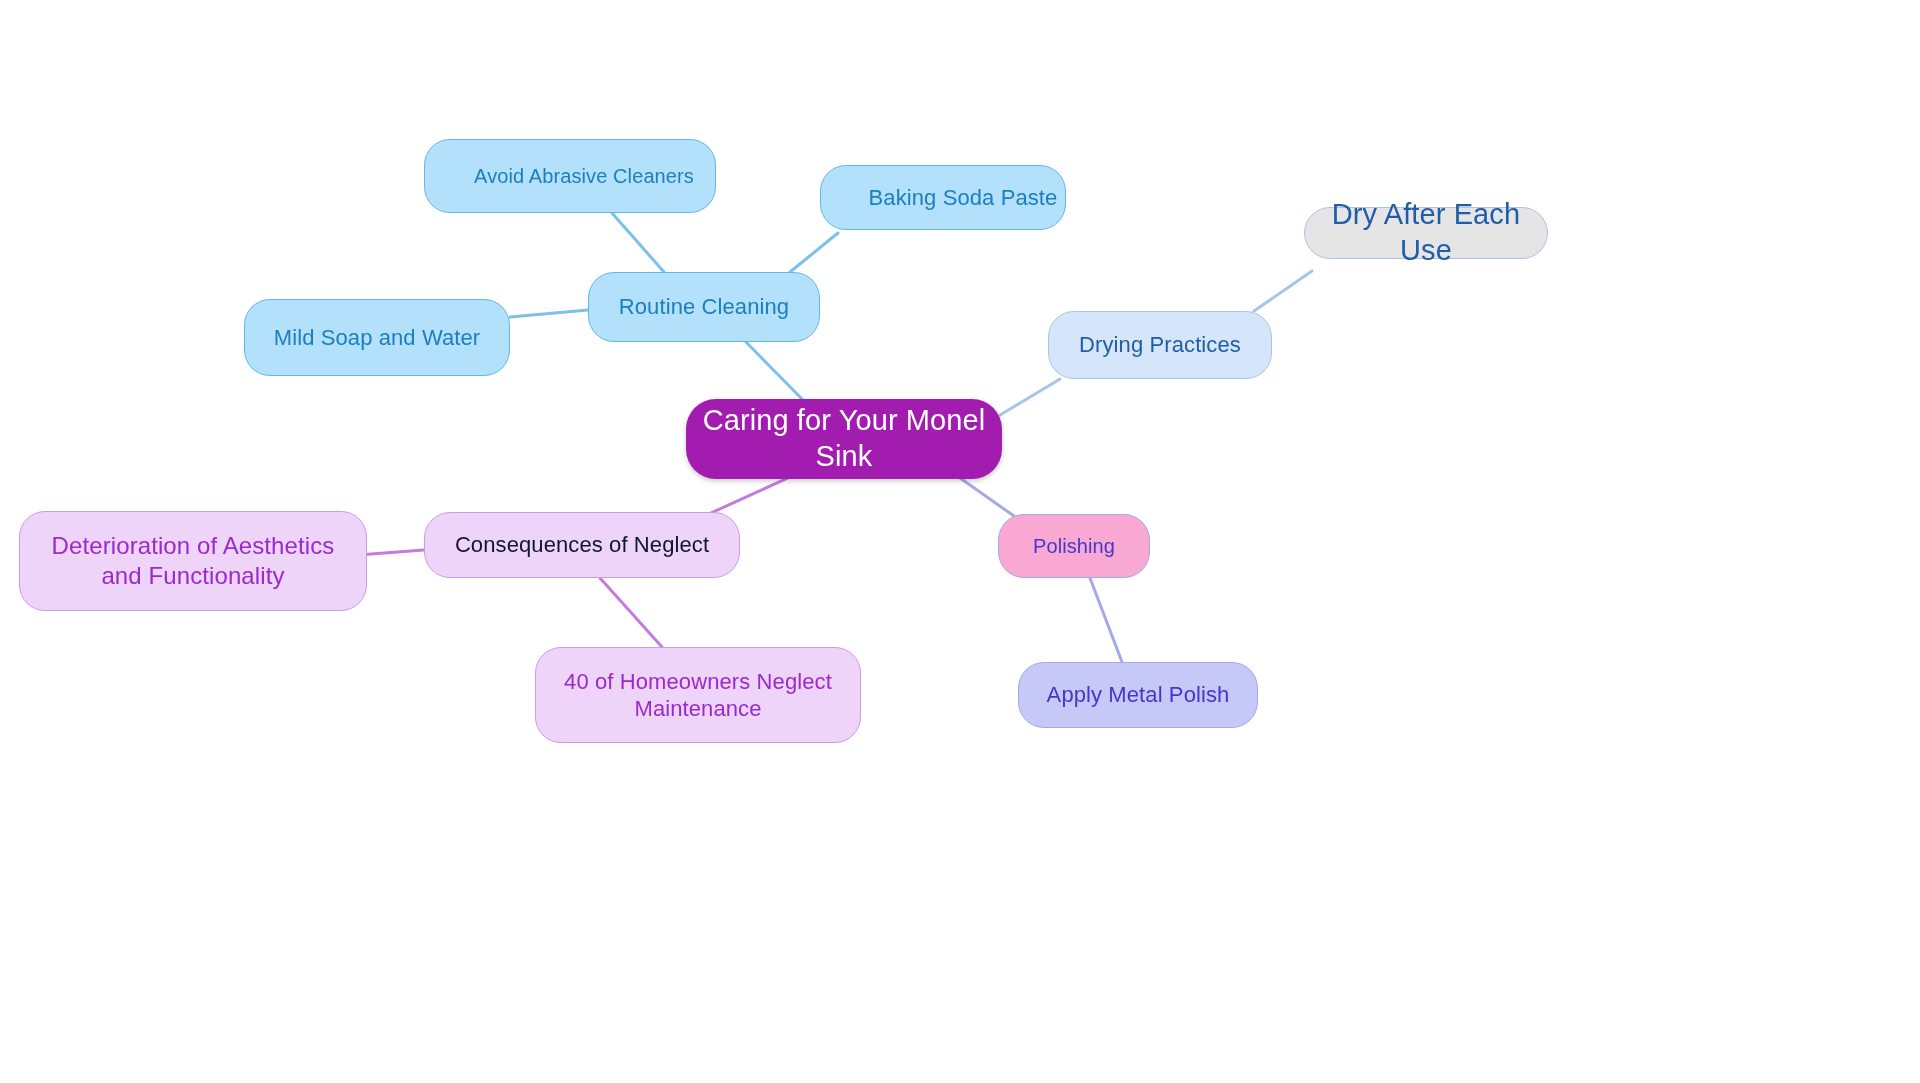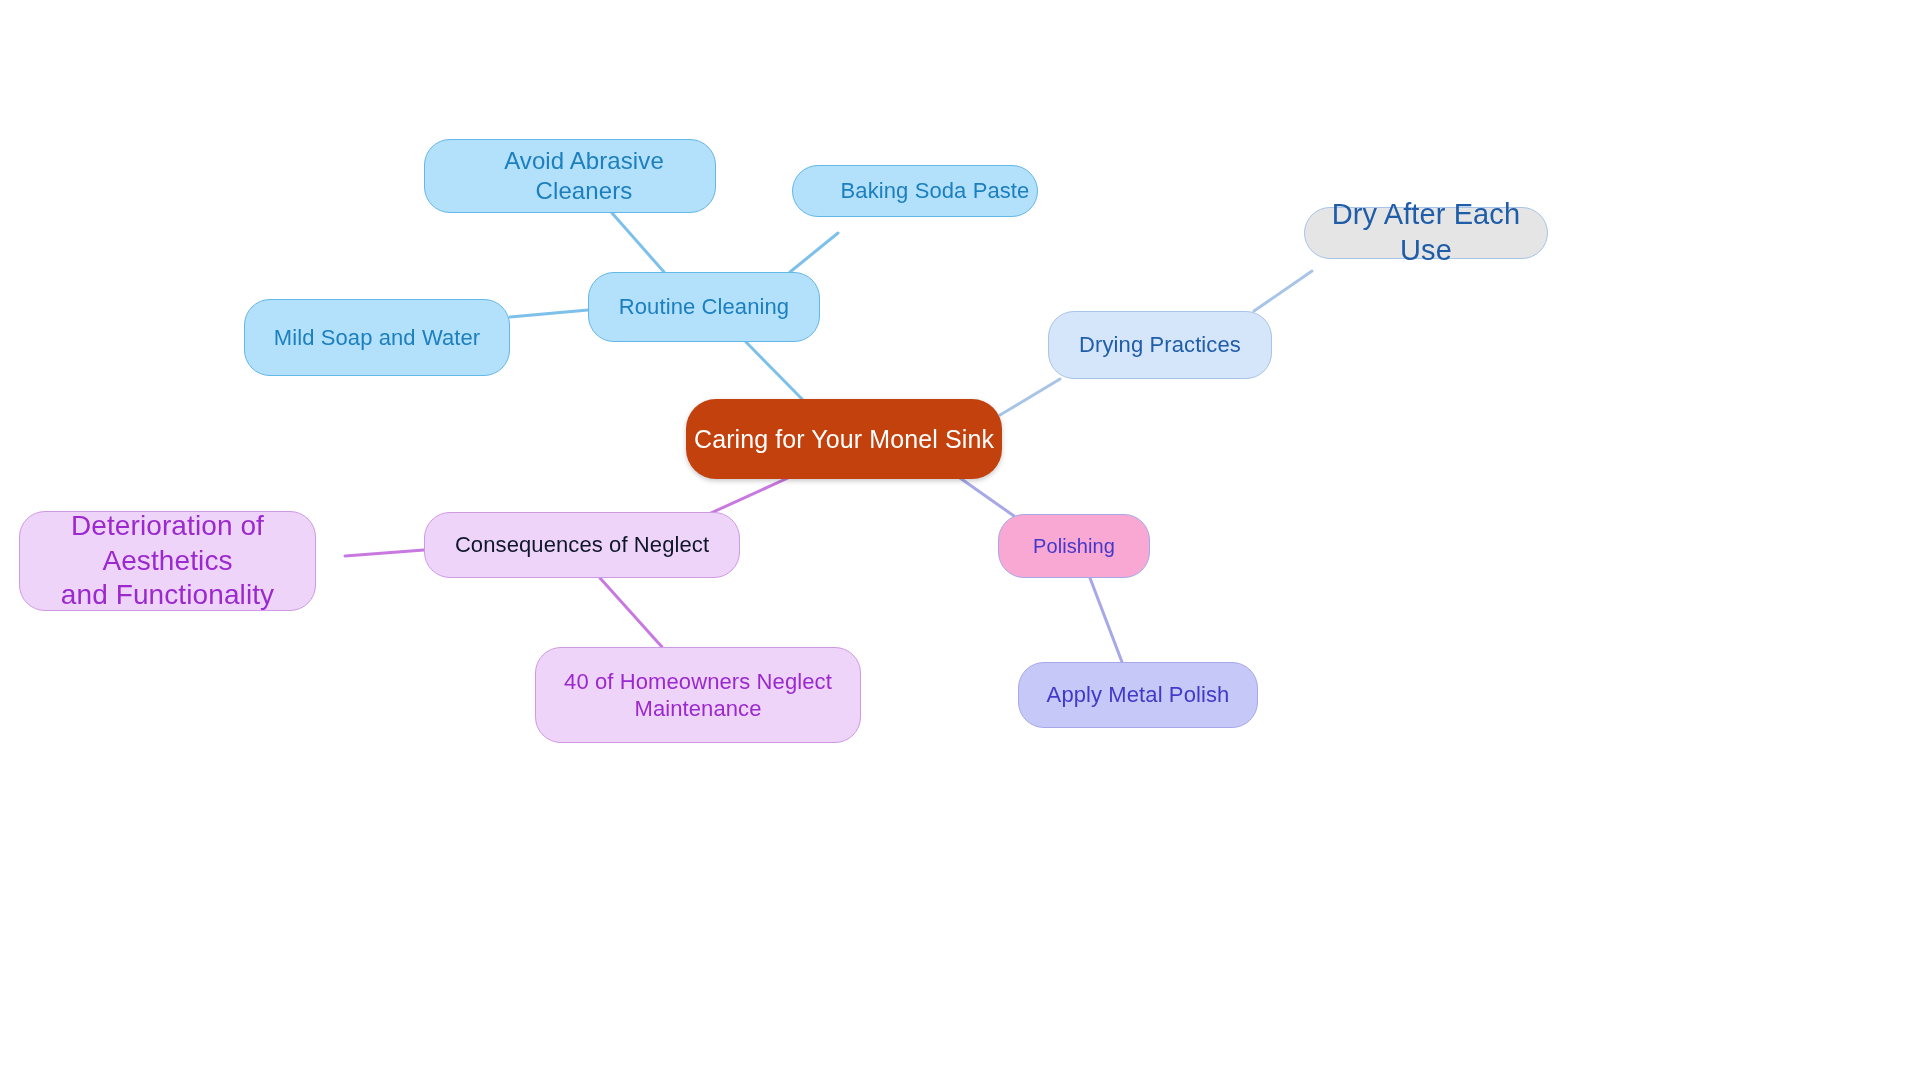--- a/index.html
+++ b/index.html
@@ -59,28 +59,28 @@
       <line x1="790" y1="477" x2="700" y2="518" stroke="#c779e0" stroke-width="3" stroke-linecap="round"></line>
       <line x1="664" y1="272" x2="612" y2="213" stroke="#7dc0ea" stroke-width="3" stroke-linecap="round"></line>
       <line x1="790" y1="272" x2="838" y2="233" stroke="#7dc0ea" stroke-width="3" stroke-linecap="round"></line>
       <line x1="588" y1="310" x2="510" y2="317" stroke="#7dc0ea" stroke-width="3" stroke-linecap="round"></line>
       <line x1="1254" y1="311" x2="1312" y2="271" stroke="#a8c4e6" stroke-width="3" stroke-linecap="round"></line>
       <line x1="1090" y1="578" x2="1122" y2="662" stroke="#a6a8e8" stroke-width="3" stroke-linecap="round"></line>
       <line x1="424" y1="550" x2="345" y2="556" stroke="#c779e0" stroke-width="3" stroke-linecap="round"></line>
       <line x1="600" y1="578" x2="662" y2="647" stroke="#c779e0" stroke-width="3" stroke-linecap="round"></line>
     </svg>
   <div id="node-layer">
-      <div class="node central" style="left: 686px; top: 399px; width: 316px; height: 80px; background: #c2410c; border-color: rgb(17, 24, 39); color: rgb(255, 255, 255); font-size: 25px;"><span>Caring for Your Monel Sink</span></div>
+      <div class="node central" style="left: 686px; top: 399px; width: 316px; height: 80px; background: #a21caf; border-color: rgb(17, 24, 39); color: rgb(255, 255, 255); font-size: 29px;"><span>Caring for Your Monel Sink</span></div>
       <div class="node" style="left: 588px; top: 272px; width: 232px; height: 70px; background: rgb(179, 224, 250); border-color: rgb(99, 184, 234); color: rgb(27, 127, 192); font-size: 22px;"><span>Routine Cleaning</span></div>
-      <div class="node" style="left: 424px; top: 139px; width: 292px; height: 74px; background: rgb(179, 224, 250); border-color: rgb(99, 184, 234); color: rgb(27, 127, 192); font-size: 24px; padding-left: 28px;"><span>Avoid Abrasive Cleaners</span></div>
-      <div class="node" style="left: 792px; top: 165px; width: 246px; height: 52px; background: rgb(179, 224, 250); border-color: rgb(99, 184, 234); color: rgb(27, 127, 192); font-size: 22px; padding-left: 40px;"><span>Baking Soda Paste</span></div>
+      <div class="node" style="left: 424px; top: 139px; width: 292px; height: 74px; background: rgb(179, 224, 250); border-color: rgb(99, 184, 234); color: rgb(27, 127, 192); font-size: 20px; padding-left: 28px;"><span>Avoid Abrasive Cleaners</span></div>
+      <div class="node" style="left: 820px; top: 165px; width: 246px; height: 65px; background: rgb(179, 224, 250); border-color: rgb(99, 184, 234); color: rgb(27, 127, 192); font-size: 22px; padding-left: 40px;"><span>Baking Soda Paste</span></div>
       <div class="node" style="left: 244px; top: 299px; width: 266px; height: 77px; background: rgb(179, 224, 250); border-color: rgb(99, 184, 234); color: rgb(27, 127, 192); font-size: 22px;"><span>Mild Soap and Water</span></div>
       <div class="node" style="left: 1048px; top: 311px; width: 224px; height: 68px; background: rgb(213, 229, 250); border-color: rgb(168, 196, 230); color: rgb(31, 93, 168); font-size: 22px;"><span>Drying Practices</span></div>
       <div class="node" style="left: 1304px; top: 207px; width: 244px; height: 52px; background: #e5e5e5; border-color: rgb(168, 196, 230); color: rgb(31, 93, 168); font-size: 29px;"><span>Dry After Each Use</span></div>
       <div class="node" style="left: 998px; top: 514px; width: 152px; height: 64px; background: #f9a8d4; border-color: rgb(166, 168, 232); color: rgb(67, 56, 202); font-size: 20px;"><span>Polishing</span></div>
       <div class="node" style="left: 1018px; top: 662px; width: 240px; height: 66px; background: rgb(198, 200, 248); border-color: rgb(166, 168, 232); color: rgb(67, 56, 202); font-size: 22px;"><span>Apply Metal Polish</span></div>
       <div class="node" style="left: 424px; top: 512px; width: 316px; height: 66px; background: rgb(238, 212, 249); border-color: rgb(207, 154, 228); color: #0f172a; font-size: 22px;"><span>Consequences of Neglect</span></div>
-      <div class="node" style="left: 19px; top: 511px; width: 297px; height: 100px; background: rgb(238, 212, 249); border-color: rgb(207, 154, 228); color: rgb(155, 41, 207); font-size: 28px;"><span>Deterioration of Aesthetics
+      <div class="node" style="left: 19px; top: 511px; width: 348px; height: 100px; background: rgb(238, 212, 249); border-color: rgb(207, 154, 228); color: rgb(155, 41, 207); font-size: 24px;"><span>Deterioration of Aesthetics
 and Functionality</span></div>
       <div class="node" style="left: 535px; top: 647px; width: 326px; height: 96px; background: rgb(238, 212, 249); border-color: rgb(207, 154, 228); color: rgb(155, 41, 207); font-size: 22px;"><span>40 of Homeowners Neglect
 Maintenance</span></div>
     </div>
 </div>
 
 </body></html>

